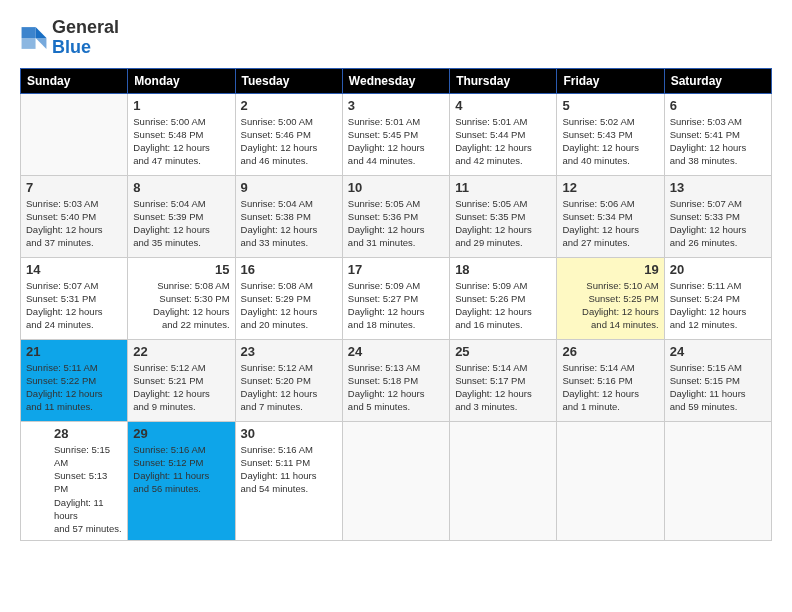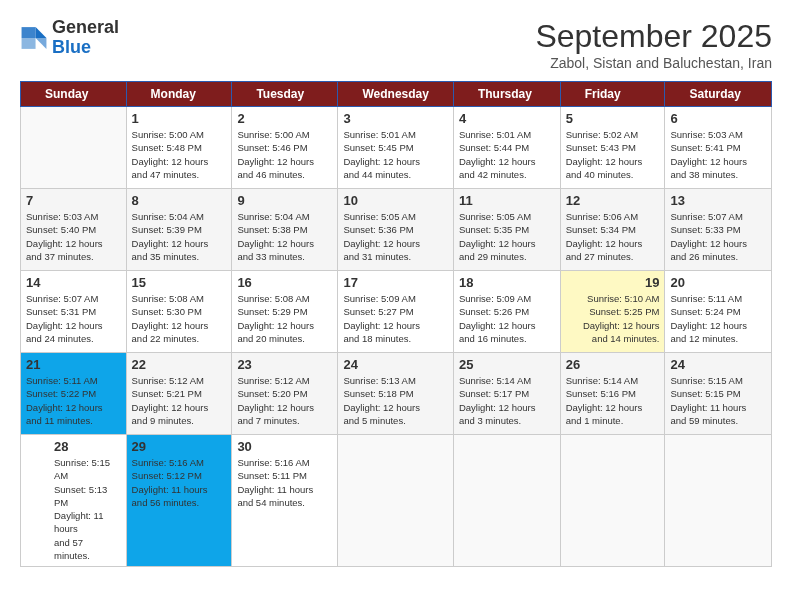--- a/index.html
+++ b/index.html
@@ -51,24 +51,24 @@
     .location-title {
       font-size: 14px;
       color: #555;
     }
     .calendar {
       width: 100%;
       border-collapse: collapse;
       border: 1px solid #ccc;
     }
     .calendar th {
-      background: #7f1d1d;
+      background: #000000;
       color: #fff;
       text-align: left;
-      padding: 5px 24px;
+      padding: 5px 6px;
       font-size: 12px;
       font-weight: bold;
       border: 1px solid #2a5ab0;
     }
     .calendar td {
       border: 1px solid #ccc;
       vertical-align: top;
       padding: 4px 5px;
       width: calc(100% / 7);
       min-height: 70px;
@@ -100,24 +100,20 @@
         <polygon points="20,4 34,18 20,18" fill="#1a6fc4"></polygon>
         <polygon points="20,18 34,18 34,32" fill="#1a6fc4" opacity="0.6"></polygon>
         <rect x="2" y="4" width="18" height="14" fill="#1a6fc4" opacity="0.85"></rect>
         <rect x="2" y="18" width="18" height="14" fill="#1a6fc4" opacity="0.5"></rect>
       </svg>
       <div class="logo-text">
         <span class="general">General</span>
         <span class="blue">Blue</span>
       </div>
     </div>
-    <div class="title-section">
-      <div class="month-title">September 2025</div>
-      <div class="location-title">Zabol, Sistan and Baluchestan, Iran</div>
-    </div>
   </div>
 
   <table class="calendar">
     <thead>
       <tr>
       <th>Sunday</th>
           <th>Monday</th>
           <th>Tuesday</th>
           <th>Wednesday</th>
           <th>Thursday</th>
@@ -223,21 +219,21 @@
           </td>
         </tr>
         <tr style="background: rgb(255, 255, 255);">
           <td style="background: rgb(255, 255, 255);">
             <span class="day-number">14</span>
             <div class="day-info" style="white-space: pre-line;">Sunrise: 5:07 AM
 Sunset: 5:31 PM
 Daylight: 12 hours
 and 24 minutes.</div>
           </td>
-          <td style="background: rgb(255, 255, 255);">
+          <td style="background: rgb(255, 255, 255); text-align: right;">
             <span class="day-number">15</span>
             <div class="day-info" style="white-space: pre-line;">Sunrise: 5:08 AM
 Sunset: 5:30 PM
 Daylight: 12 hours
 and 22 minutes.</div>
           </td>
           <td style="background: rgb(255, 255, 255); margin-top: 44px;">
             <span class="day-number">16</span>
             <div class="day-info" style="white-space: pre-line;">Sunrise: 5:08 AM
 Sunset: 5:29 PM

